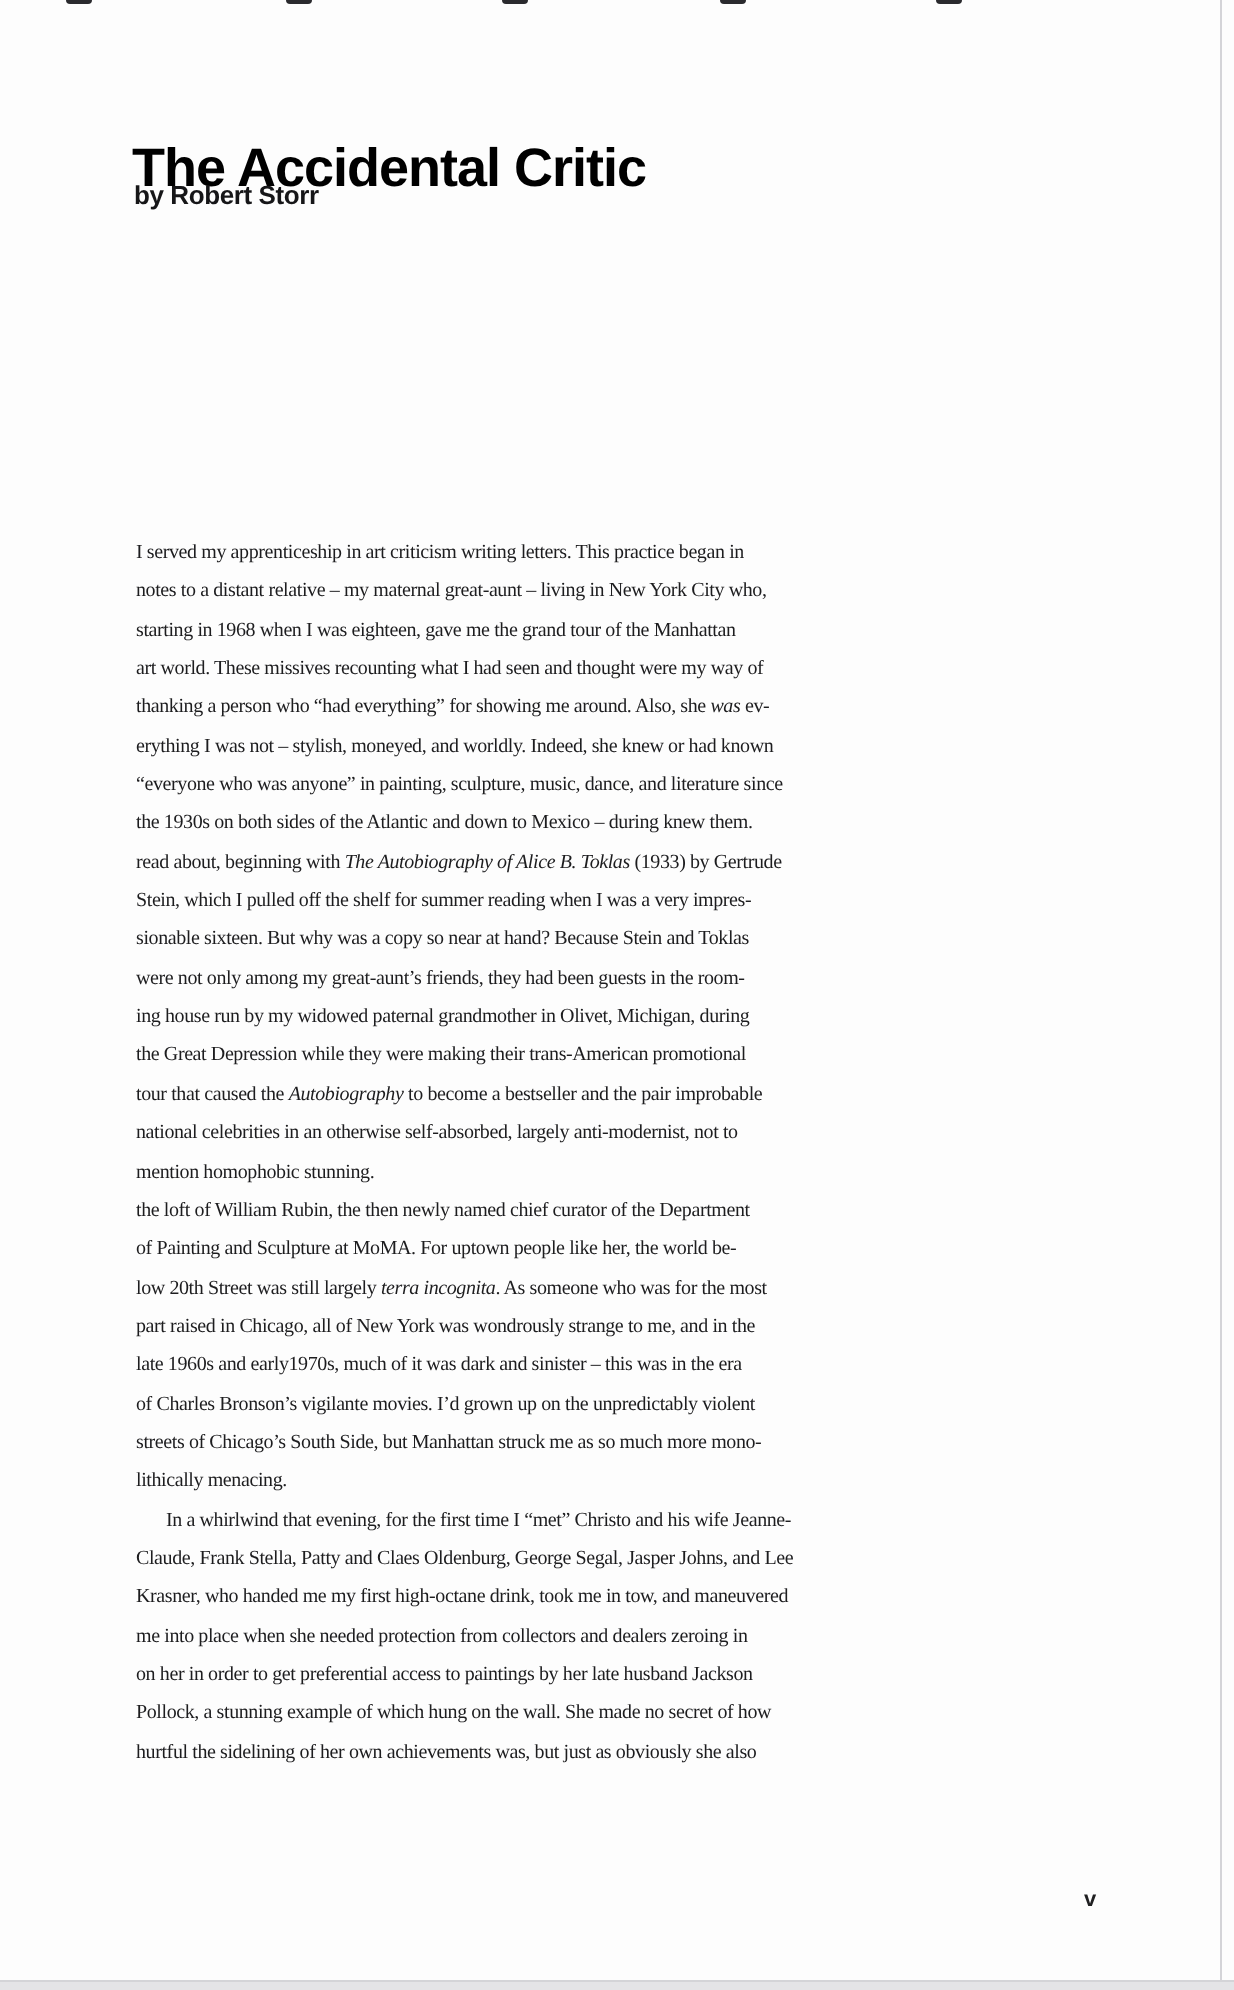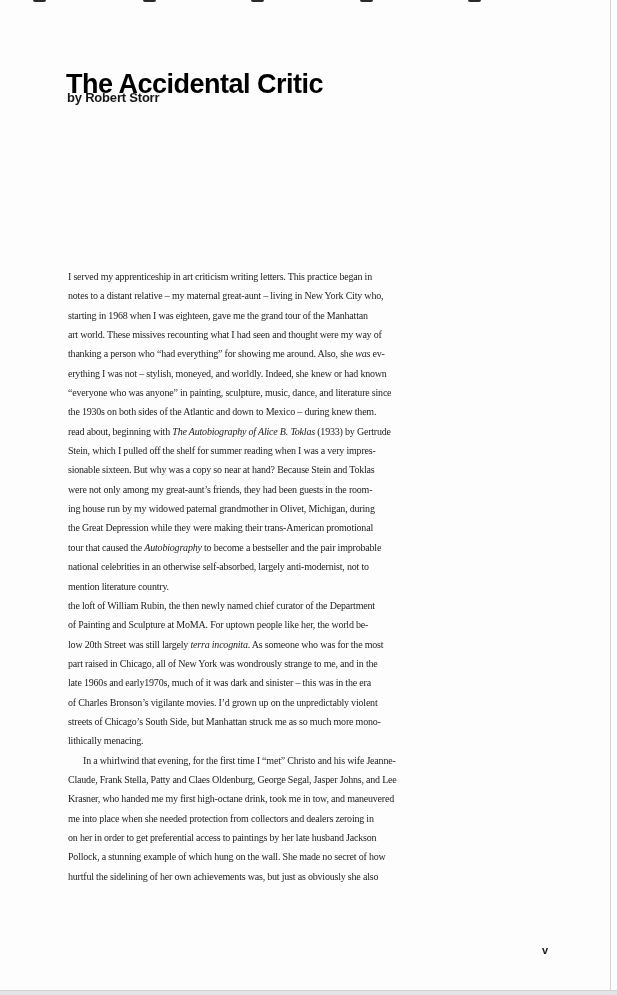--- a/index.html
+++ b/index.html
@@ -112,21 +112,21 @@
         <div class="line">“everyone who was anyone” in painting, sculpture, music, dance, and literature since</div>
         <div class="line">the 1930s on both sides of the Atlantic and down to Mexico – during knew them.</div>
         <div class="line">read about, beginning with <em>The Autobiography of Alice B. Toklas</em> (1933) by Gertrude</div>
         <div class="line">Stein, which I pulled off the shelf for summer reading when I was a very impres-</div>
         <div class="line">sionable sixteen. But why was a copy so near at hand? Because Stein and Toklas</div>
         <div class="line">were not only among my great-aunt’s friends, they had been guests in the room-</div>
         <div class="line">ing house run by my widowed paternal grandmother in Olivet, Michigan, during</div>
         <div class="line">the Great Depression while they were making their trans-American promotional</div>
         <div class="line">tour that caused the <em>Autobiography</em> to become a bestseller and the pair improbable</div>
         <div class="line">national celebrities in an otherwise self-absorbed, largely anti-modernist, not to</div>
-        <div class="line">mention literature country.</div>
+        <div class="line">mention homophobic stunning.</div>
       </div>
       <div class="paragraph">
         <div class="line">the loft of William Rubin, the then newly named chief curator of the Department</div>
         <div class="line">of Painting and Sculpture at MoMA. For uptown people like her, the world be-</div>
         <div class="line">low 20th Street was still largely <em>terra incognita</em>. As someone who was for the most</div>
         <div class="line">part raised in Chicago, all of New York was wondrously strange to me, and in the</div>
         <div class="line">late 1960s and early1970s, much of it was dark and sinister – this was in the era</div>
         <div class="line">of Charles Bronson’s vigilante movies. I’d grown up on the unpredictably violent</div>
         <div class="line">streets of Chicago’s South Side, but Manhattan struck me as so much more mono-</div>
         <div class="line">lithically menacing.</div>

